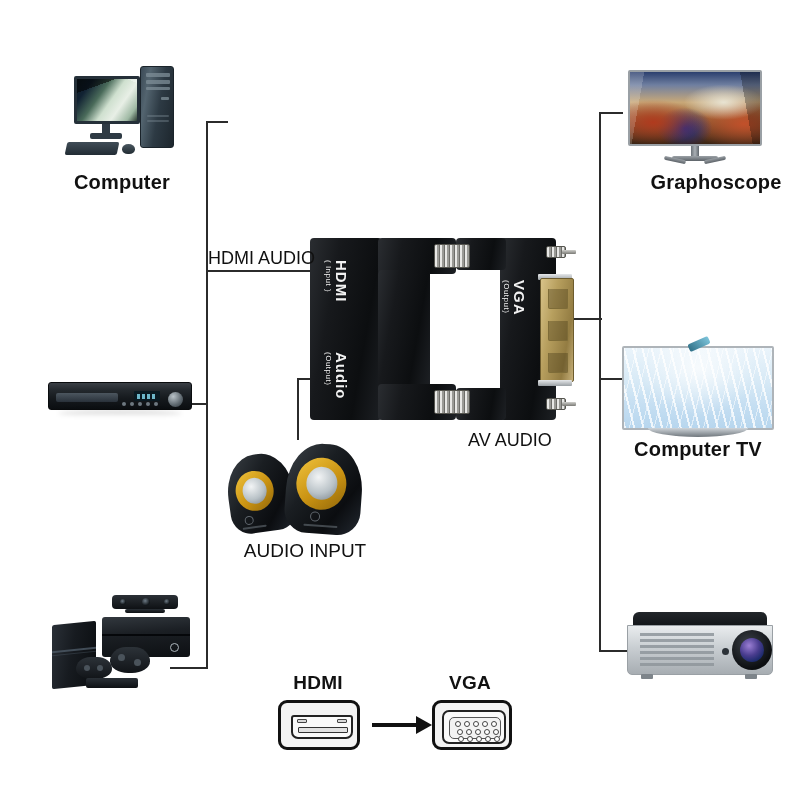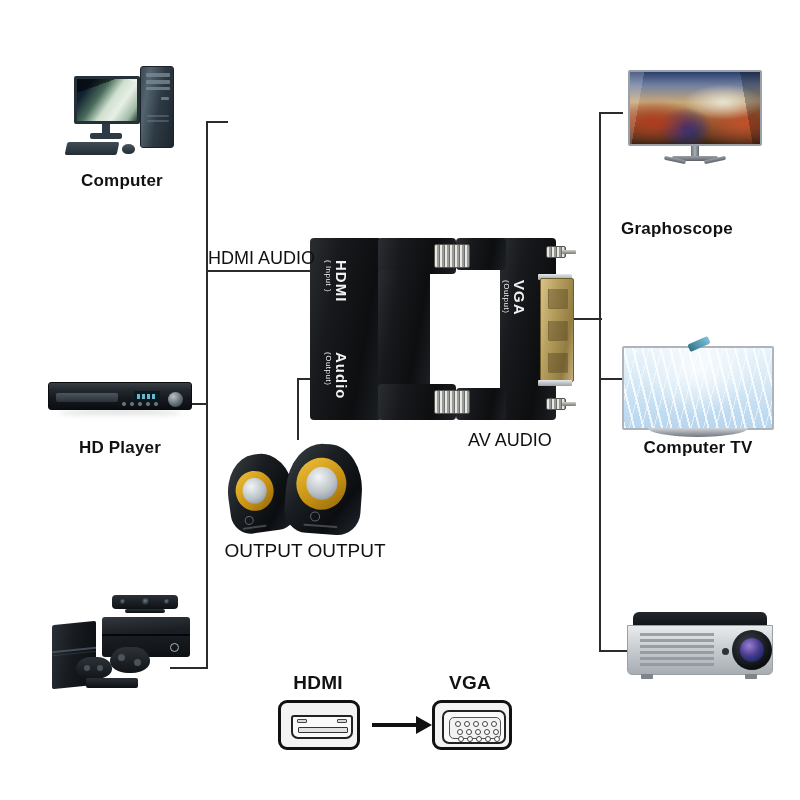--- a/index.html
+++ b/index.html
@@ -12,21 +12,21 @@
   #stage { position: relative; width: 800px; height: 800px; background:#fff; }
 
   
   .abs { position: absolute; }
   .lbl {
     position: absolute;
     text-align: center;
     color: #111;
     white-space: nowrap;
   }
-  .lbl-bold { font-weight: bold; font-size: 17px; letter-spacing: .2px; }
+  .lbl-bold { font-weight: bold; font-size: 20px; letter-spacing: .2px; }
   .lbl-plain { font-weight: normal; font-size: 17px; }
 
   
   .line-h { position:absolute; height:2px; background:#2b2b2b; }
   .line-v { position:absolute; width:2px; background:#2b2b2b; }
 
   
   .pc-monitor-arm { position:absolute; background:#2e3a44; }
   .pc-screen {
     position:absolute; border:3px solid #253039; border-radius:2px;
@@ -204,21 +204,20 @@
       <div class="dvd-disp-seg" style="left:18px;top:3px;width:3px;height:5px;"></div>
     </div>
     <div class="dvd-btn" style="left:74px;top:20px;width:4px;height:4px;"></div>
     <div class="dvd-btn" style="left:82px;top:20px;width:4px;height:4px;"></div>
     <div class="dvd-btn" style="left:90px;top:20px;width:4px;height:4px;"></div>
     <div class="dvd-btn" style="left:98px;top:20px;width:4px;height:4px;"></div>
     <div class="dvd-btn" style="left:106px;top:20px;width:4px;height:4px;"></div>
     <div class="dvd-knob" style="left:120px;top:10px;width:15px;height:15px;"></div>
     <div class="dvd-shadow" style="left:10px;top:28px;width:124px;height:7px;"></div>
   </div>
-  <div class="lbl lbl-bold" style="left:40px;top:438px;width:160px;">HD Player</div>
 
   <div class="abs" style="left:40px;top:595px;width:160px;height:95px;">
 
     <div class="kinect-bar" style="left:72px;top:0px;width:66px;height:14px;">
       <div class="kinect-lens" style="left:8px;top:4px;width:6px;height:6px;"></div>
       <div class="kinect-lens" style="left:30px;top:3px;width:8px;height:8px;"></div>
       <div class="kinect-lens" style="left:52px;top:4px;width:6px;height:6px;"></div>
     </div>
     <div class="flat-box" style="left:85px;top:14px;width:40px;height:4px;"></div>
 
@@ -298,40 +297,40 @@
       <div class="spk-txt" style="left:10px;top:71px;width:24px;height:2px;"></div>
     </div>
     <div class="spk" style="left:58px;top:4px;width:76px;height:90px;transform:rotate(4deg);">
       <div class="spk-body"></div>
       <div class="spk-ring" style="left:10px;top:14px;width:50px;height:52px;"></div>
       <div class="spk-cone" style="left:20px;top:23px;width:31px;height:33px;"></div>
       <div class="spk-logo" style="left:26px;top:68px;width:10px;height:10px;"></div>
       <div class="spk-txt" style="left:20px;top:81px;width:34px;height:2px;"></div>
     </div>
   </div>
-  <div class="lbl lbl-plain" style="left:215px;top:540px;width:180px;font-size:19px;">OUTPUT OUTPUT</div>
+  <div class="lbl lbl-plain" style="left:215px;top:540px;width:180px;font-size:19px;">AUDIO INPUT</div>
 
   <div class="abs" style="left:628px;top:70px;width:134px;height:96px;">
     <div class="mon-frame" style="left:0;top:0;width:134px;height:76px;">
       <div class="mon-img" style="background:
           radial-gradient(ellipse at 18% 70%, #b03a1e 0%, rgba(176,58,30,0) 32%),
           radial-gradient(ellipse at 42% 78%, #1d2a8c 0%, rgba(29,42,140,0) 26%),
           radial-gradient(ellipse at 72% 42%, #e8e3d2 0%, rgba(232,227,210,0) 30%),
           radial-gradient(ellipse at 88% 72%, #c2502a 0%, rgba(194,80,42,0) 34%),
           linear-gradient(180deg,#2b3f6e 0%,#6f7fa0 18%,#c8a878 42%,#9c6a3c 62%,#6d4526 80%,#3a2414 100%);"></div>
       <div class="mon-img" style="background:
           linear-gradient(100deg, rgba(255,255,255,.18) 0 10%, transparent 10% 100%),
           linear-gradient(260deg, rgba(0,0,0,.28) 0 14%, transparent 14% 100%);"></div>
     </div>
     <div class="mon-stand-neck" style="left:63px;top:76px;width:8px;height:12px;"></div>
     <div class="mon-stand-base" style="left:44px;top:86px;width:46px;height:5px;"></div>
     <div class="mon-stand-base" style="left:36px;top:88px;width:22px;height:4px;transform:rotate(12deg);"></div>
     <div class="mon-stand-base" style="left:76px;top:88px;width:22px;height:4px;transform:rotate(-12deg);"></div>
   </div>
-  <div class="lbl lbl-bold" style="left:592px;top:171px;width:170px;margin-top:48px;">Graphoscope</div>
+  <div class="lbl lbl-bold" style="left:631px;top:171px;width:170px;">Graphoscope</div>
 
   <div class="abs" style="left:622px;top:340px;width:152px;height:98px;">
     <div class="tv-frame" style="left:0;top:6px;width:152px;height:84px;">
       <div class="tv-img" style="background:
           linear-gradient(180deg,#eaf4fb 0%,#d8eaf6 40%,#c6dff2 70%,#b7d6ee 100%);"></div>
       <div class="tv-img" style="background:
           repeating-linear-gradient(76deg, rgba(255,255,255,.85) 0 2px, rgba(255,255,255,0) 2px 9px),
           repeating-linear-gradient(104deg, rgba(255,255,255,.6) 0 1px, rgba(255,255,255,0) 1px 12px);
           opacity:.9;"></div>
       <div class="tv-img" style="background:radial-gradient(ellipse at 50% 25%, rgba(255,255,255,.75) 0%, rgba(255,255,255,0) 55%);"></div>

